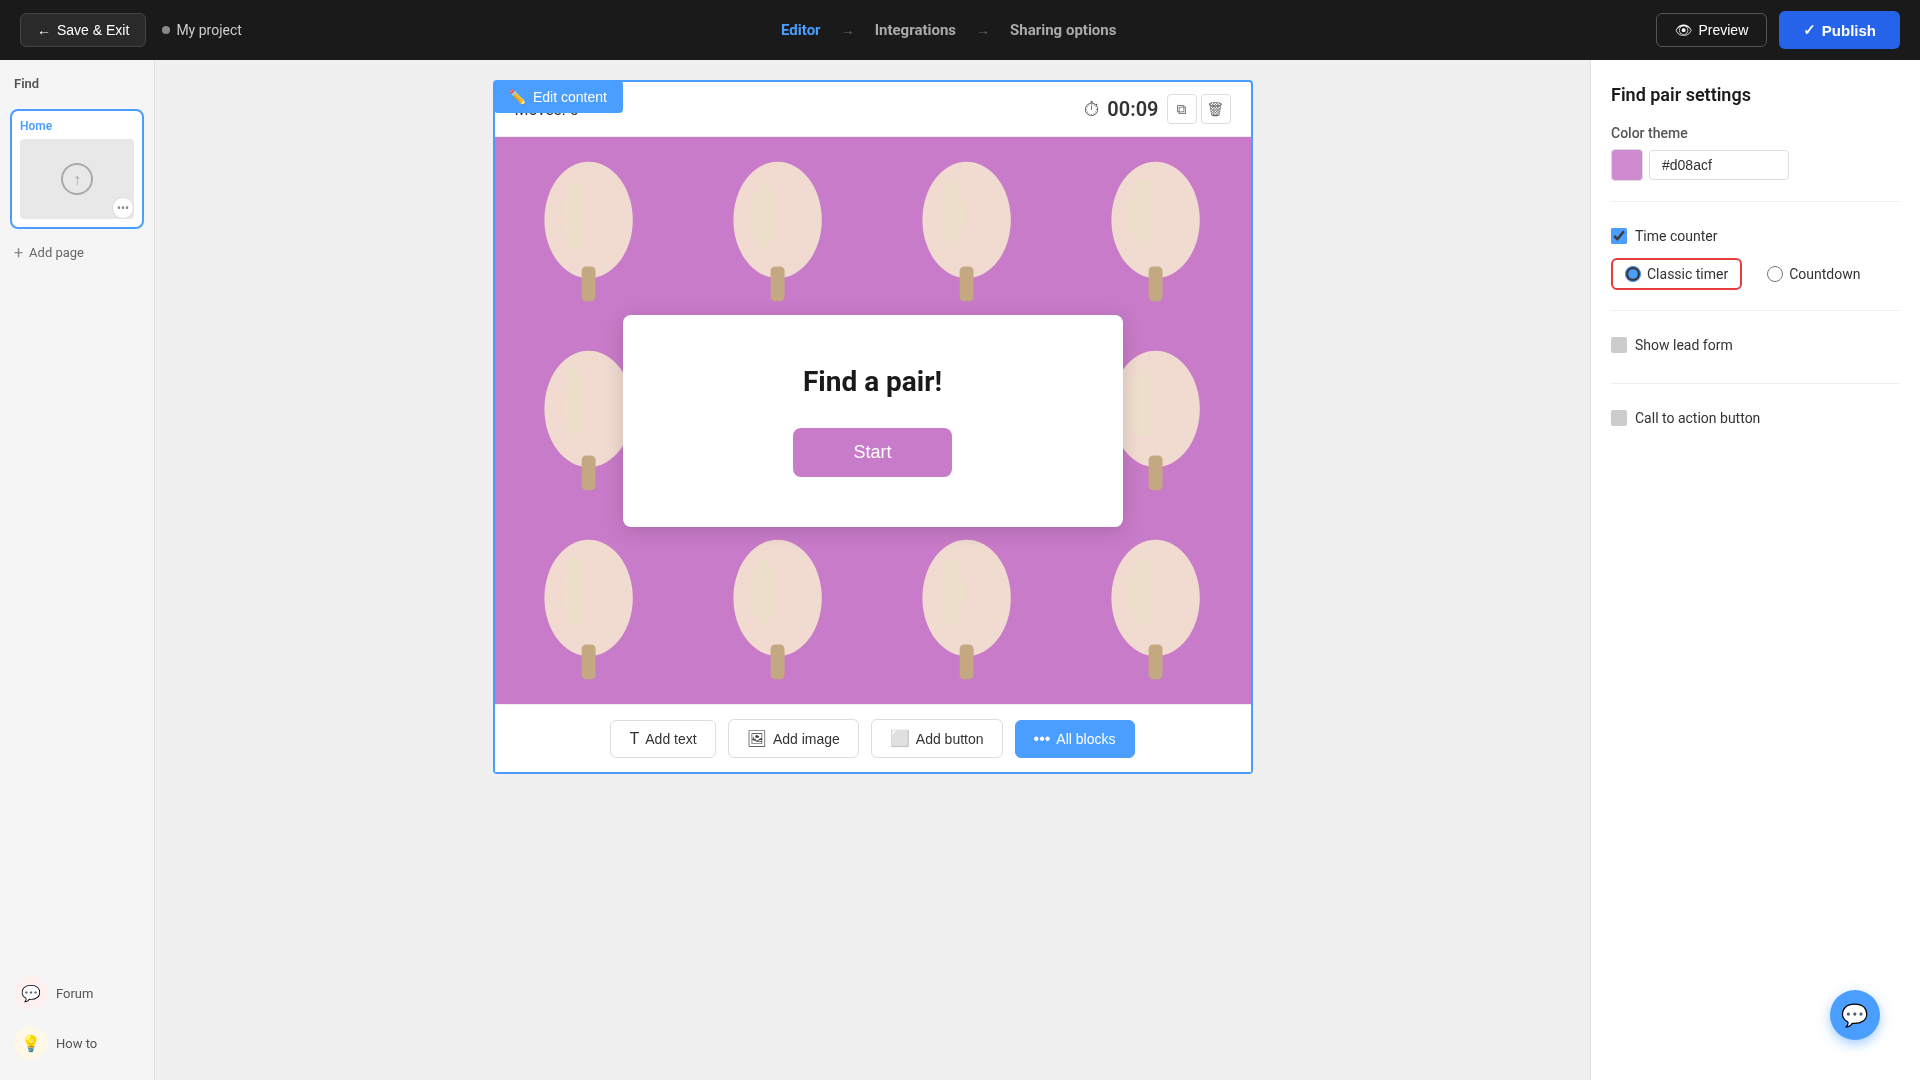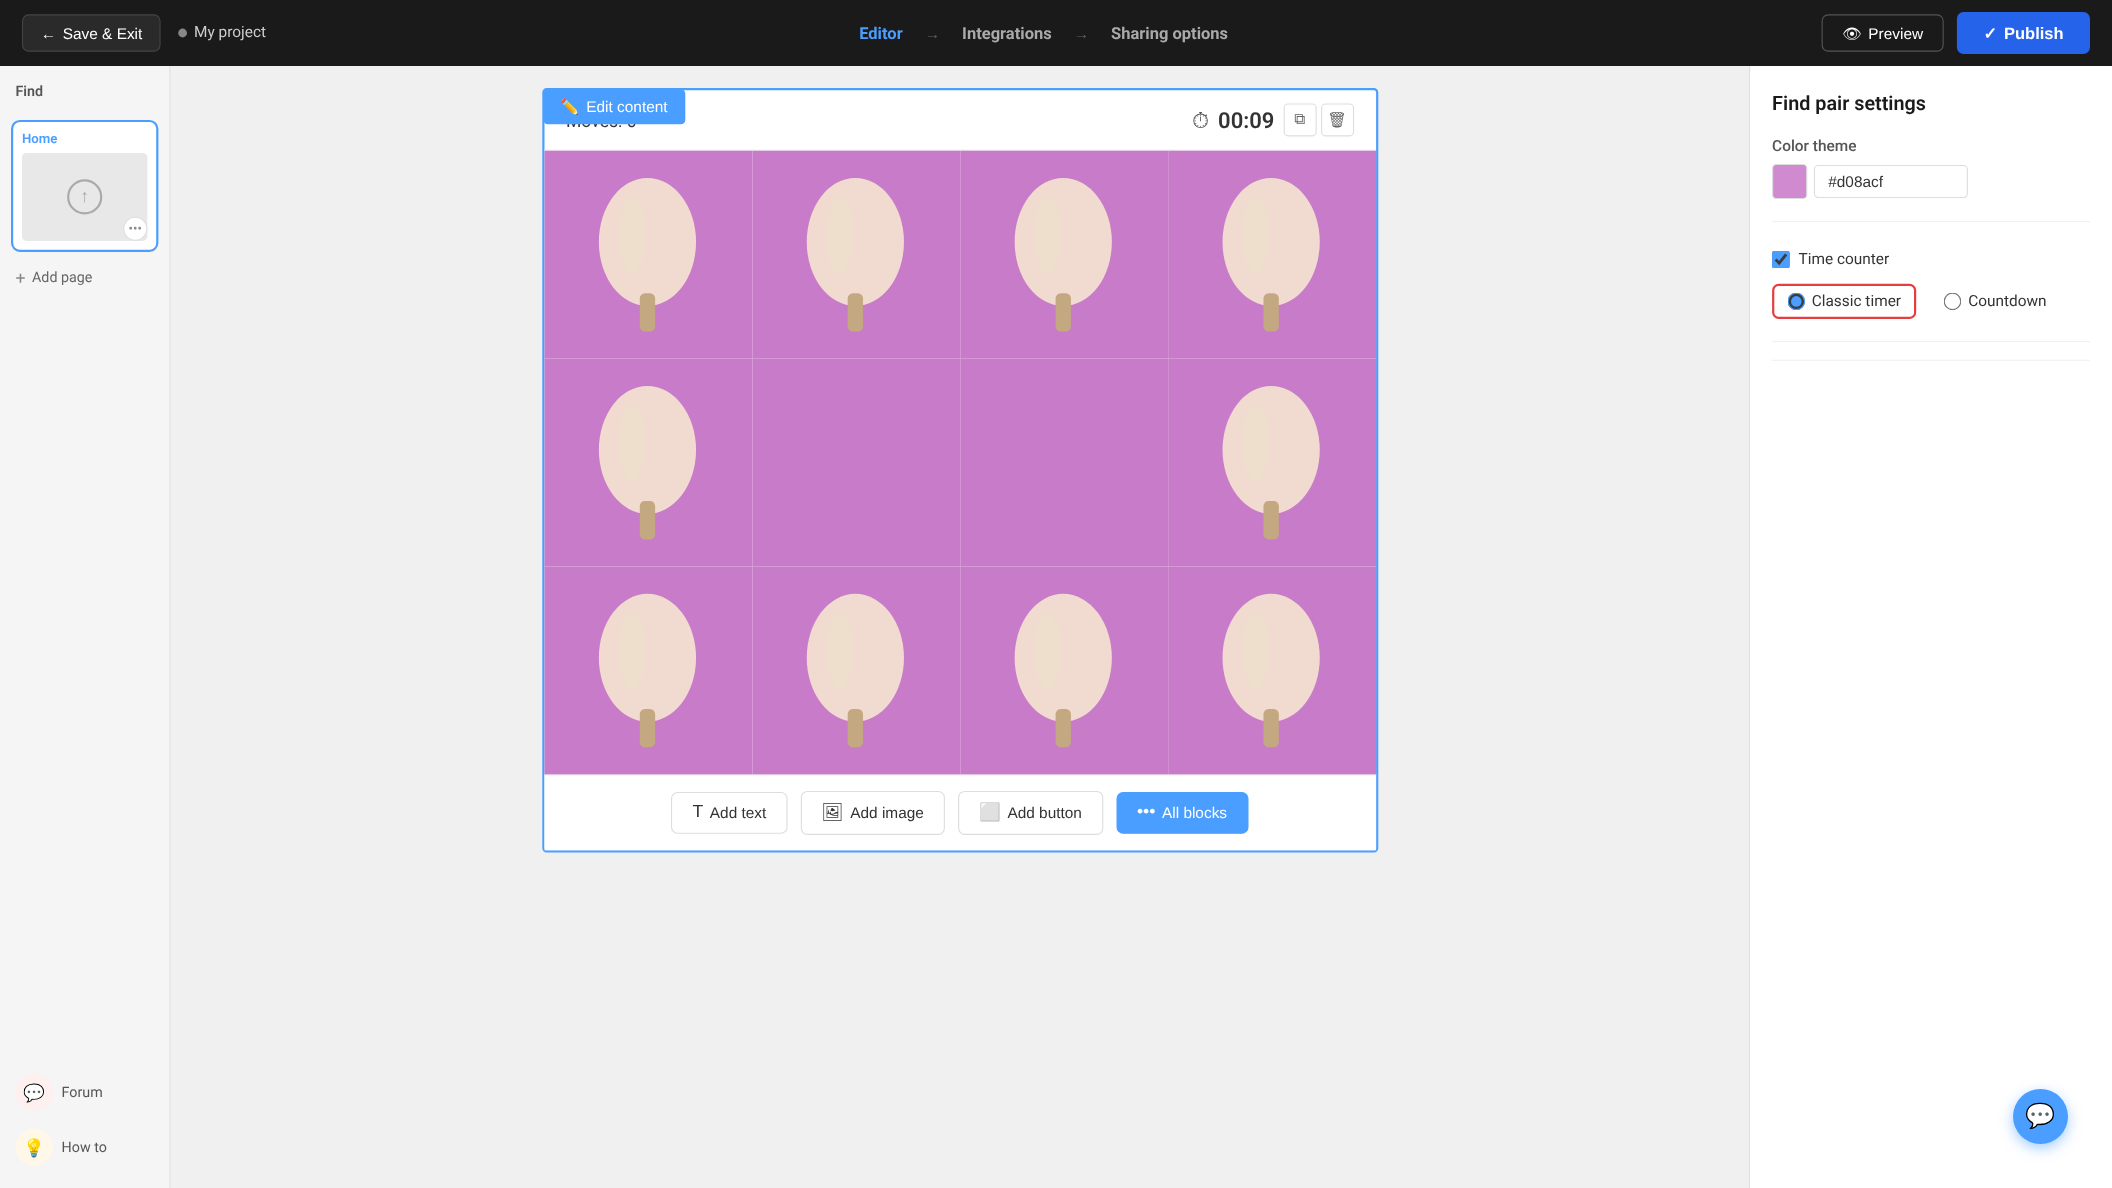--- a/index.html
+++ b/index.html
@@ -613,20 +613,26 @@
           </div>
           <div class="game-card">
             <svg class="popsicle-svg" viewBox="0 0 100 130" fill="none">
               <ellipse cx="50" cy="55" rx="38" ry="50" fill="#f5e6d0" opacity="0.9"></ellipse>
               <ellipse cx="38" cy="50" rx="10" ry="30" fill="#ede0ca" opacity="0.6"></ellipse>
               <rect x="44" y="95" width="12" height="30" rx="4" fill="#c4a882"></rect>
             </svg>
           </div>
         </div>
 
+        <div class="game-overlay">
+          <div class="game-overlay-title">Find a pair!</div>
+          <button class="start-btn">
+            <span>Start</span>
+          </button>
+        </div>
       </div>
 
       <div class="canvas-bottom-toolbar">
         <button class="bottom-tool-btn">
           <span class="tool-icon">T</span>
           <span>Add text</span>
         </button>
         <button class="bottom-tool-btn">
           <span class="tool-icon">🖼</span>
           <span>Add image</span>
@@ -668,21 +674,33 @@
         </div>
         <div class="radio-option">
           <input type="radio" name="timer-type" class="radio-input" style="">
           <span>Countdown</span>
         </div>
       </div>
     </div>
 
     <hr class="setting-divider">
 
+    <div class="setting-row">
+      <div class="checkbox-row">
+        <div class="grey-checkbox"></div>
+        <span class="checkbox-label">Show lead form</span>
+      </div>
+    </div>
 
     <hr class="setting-divider">
 
+    <div class="setting-row">
+      <div class="checkbox-row">
+        <div class="grey-checkbox"></div>
+        <span class="checkbox-label">Call to action button</span>
+      </div>
+    </div>
   </aside>
 </div>
 
 <div class="fab">
   <span class="fab-icon">💬</span>
 </div>
 
 </body></html>

